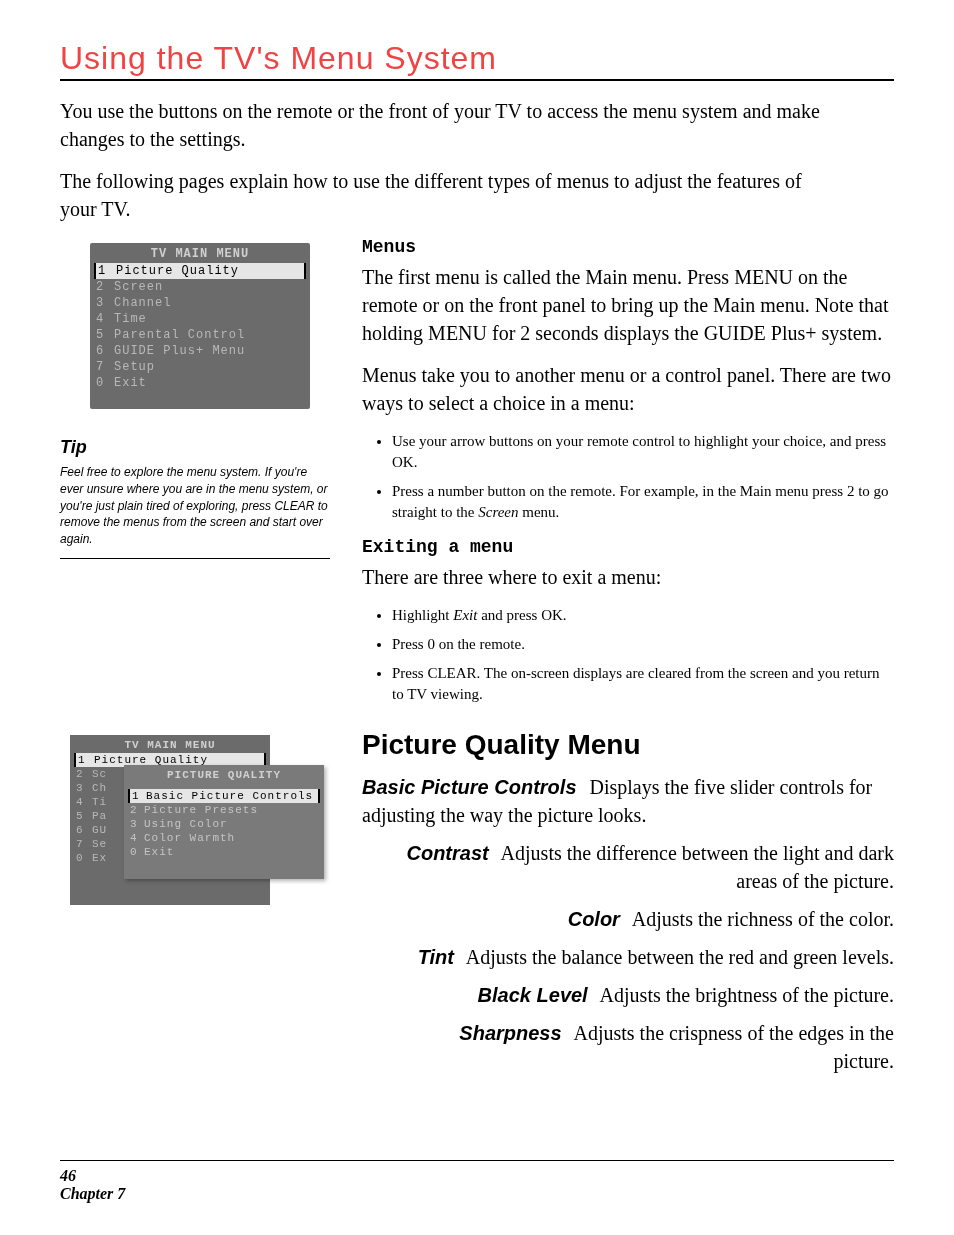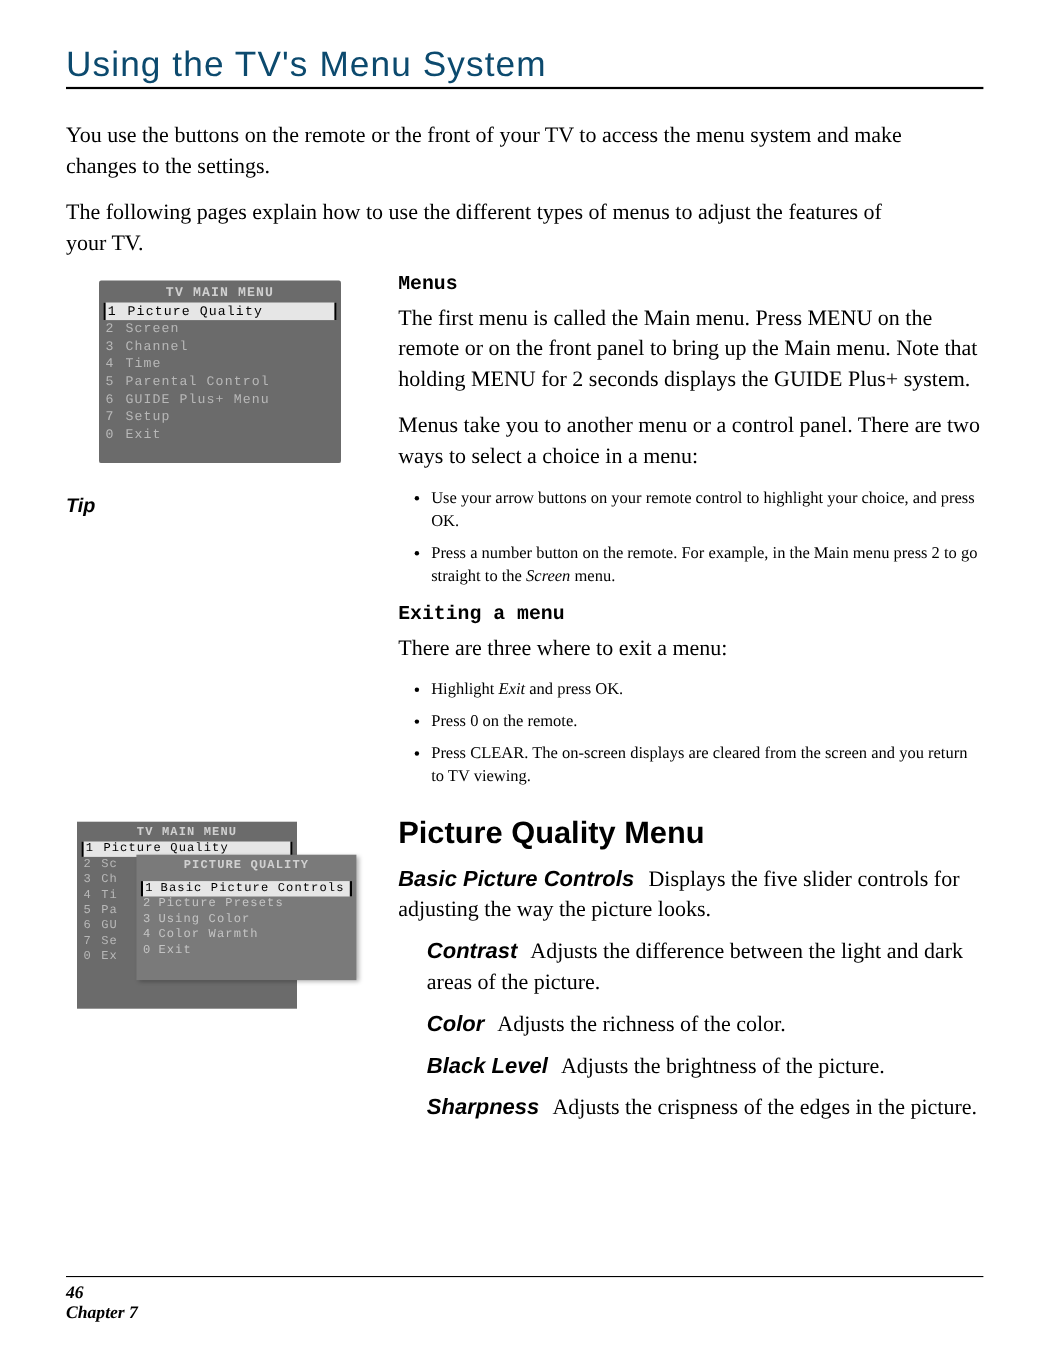--- a/index.html
+++ b/index.html
@@ -13,24 +13,24 @@
     width: 954px;
     height: 1235px;
     box-sizing: border-box;
     padding: 40px 60px 0 60px;
     position: relative;
   }
   .chapter-header {
     font-family: Impact, 'Arial Black', sans-serif;
     font-size: 32px;
     letter-spacing: 1px;
-    color: #0c4a6e;
+    color: #ef4444;
     border-bottom: 2px solid #000;
     padding-bottom: 2px;
-    margin-bottom: 28px;
+    margin-bottom: 16px;
   }
   h1.section-title {
     font-family: 'Trebuchet MS', Arial, sans-serif;
     font-size: 28px;
     font-weight: bold;
     margin: 0 0 12px 0;
   }
   p.body {
     font-size: 20px;
     line-height: 1.4;
@@ -229,21 +229,22 @@
     line-height: 1.4;
     margin: 0 0 10px 0;
   }
   .def-term {
     font-family: 'Trebuchet MS', Arial, sans-serif;
     font-weight: bold;
     font-style: italic;
     margin-right: 8px;
   }
   .def-indent {
-    margin-left: 26px;
+    margin-left: 36px;
+    text-align: right;
   }
 
   .footer {
     position: absolute;
     bottom: 32px;
     left: 60px;
     right: 60px;
     display: flex;
     justify-content: space-between;
     font-style: italic;
@@ -307,20 +308,21 @@
           <span class="menu-label">Setup</span>
         </div>
         <div class="menu-row">
           <span class="menu-num">0</span>
           <span class="menu-label">Exit</span>
         </div>
         <div class="tv-menu-pad"></div>
       </div>
 
       <div class="tip-heading">Tip</div>
+      <div class="tip-body">Feel free to explore the menu system. If you're ever unsure where you are in the menu system, or you're just plain tired of exploring, press CLEAR to remove the menus from the screen and start over again.</div>
 
     </div>
 
     <div class="right-col">
       <h2 class="sub-heading">Menus</h2>
       <p class="body">The first menu is called the Main menu. Press MENU on the remote or on the front panel to bring up the Main menu. Note that holding MENU for 2 seconds displays the GUIDE Plus+ system.</p>
       <p class="body">Menus take you to another menu or a control panel. There are two ways to select a choice in a menu:</p>
       <ul class="bullets">
         <li>Use your arrow buttons on your remote control to highlight your choice, and press OK.</li>
         <li>
@@ -419,20 +421,24 @@
 
       <p class="def-line def-indent">
         <span class="def-term">Contrast</span>
         <span>Adjusts the difference between the light and dark areas of the picture.</span>
       </p>
       <p class="def-line def-indent">
         <span class="def-term">Color</span>
         <span>Adjusts the richness of the color.</span>
       </p>
       <p class="def-line def-indent">
+        <span class="def-term">Tint</span>
+        <span>Adjusts the balance between the red and green levels.</span>
+      </p>
+      <p class="def-line def-indent">
         <span class="def-term">Black Level</span>
         <span>Adjusts the brightness of the picture.</span>
       </p>
       <p class="def-line def-indent">
         <span class="def-term">Sharpness</span>
         <span>Adjusts the crispness of the edges in the picture.</span>
       </p>
     </div>
   </div>
 

